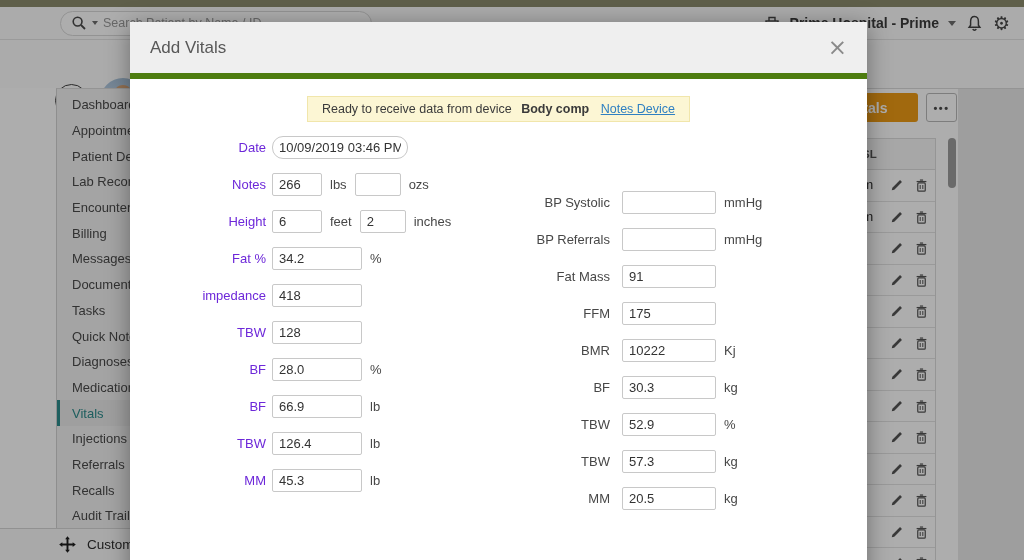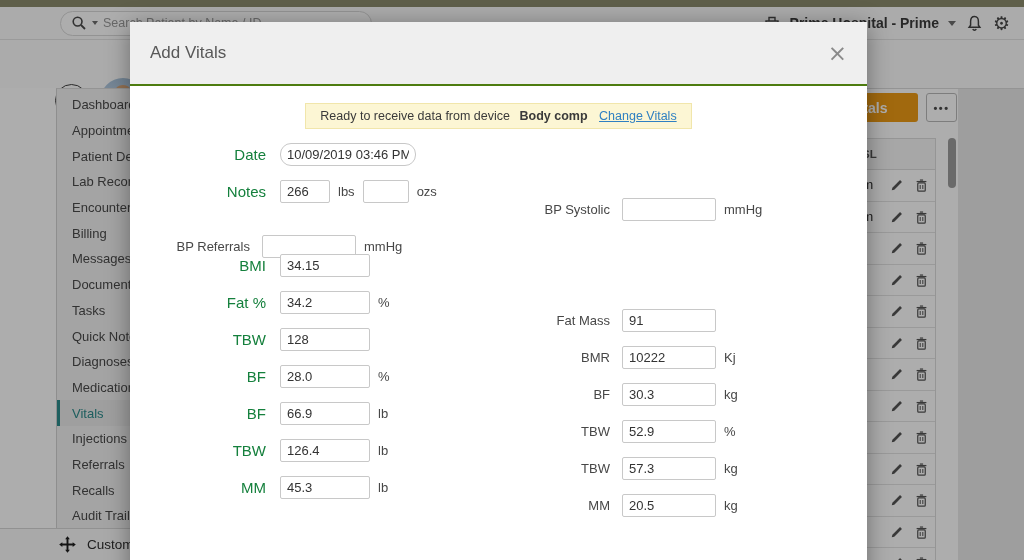--- a/index.html
+++ b/index.html
@@ -63,36 +63,36 @@
   .rowicon.pencil { left:648px; }
   .rowicon.trash { left:673px; }
   .sbthumb { position:absolute; left:724px; top:49px; width:8px; height:50px; border-radius:4px; background:#9d9d9d; cursor:pointer; }
 
   
   .overlay { position:absolute; inset:0; background:rgba(0,0,0,0.32); z-index:40; }
 
   
   .modal { position:absolute; left:130px; top:22px; width:737px; height:600px; background:#fff; z-index:50;
            box-shadow:0 4px 22px rgba(0,0,0,0.38); }
-  .mhead { height:64px; background:#efefef; border-bottom:2px solid #4d7c0f; display:flex; align-items:center;
+  .mhead { height:57px; background:#efefef; border-bottom:6px solid #4d7c0f; display:flex; align-items:center;
            justify-content:space-between; padding:14px 20px; }
   .mtitle { font-size:17px; color:#585858; }
   .mclose { background:none; border:none; font-size:23px; color:#8a8a8a; cursor:pointer; line-height:1;
             font-family:"DejaVu Sans", sans-serif; }
   .bannerwrap { text-align:center; margin-top:17px; }
   .banner { display:inline-block; background:#fcf6d4; border:1px solid #f1e6ab; padding:5px 14px;
             font-size:12.5px; color:#3a3a3a; }
   .banner .dev { font-weight:bold; margin-left:6px; }
   .banner a { color:#2f80c2; text-decoration:underline; margin-left:8px; cursor:pointer; }
 
   .form { margin-top:14px; }
   .frow { display:flex; align-items:center; height:23px; margin-bottom:14px; }
   .lcol { width:360px; display:flex; align-items:center; padding-left:20px; flex:none; }
   .rcol { display:flex; align-items:center;margin-top:36px; }
-  .flabel { width:116px; text-align:right; margin-right:14px; font-size:15px; color:#15803d; flex:none; }
+  .flabel { width:116px; text-align:right; margin-right:6px; font-size:13px; color:#6d28d9; flex:none; }
   .rlabel { width:120px; text-align:right; margin-right:12px; font-size:13px; color:#474747; flex:none; }
   .inp { height:23px; border:1px solid #c8c8c8; border-radius:2px; font-size:13px; color:#333;
          padding:0 6px; font-family:inherit; background:#fff; }
   .w136 { width:136px;border-radius:11px; } .w90 { width:90px; } .w50 { width:50px; } .w46 { width:46px; } .w94 { width:94px; }
   .unit { font-size:13px; color:#474747; margin-left:8px; }
   .unit.mid { margin-right:8px; }
   .sel { margin-left:10px; height:23px; width:57px; border:1px solid #c8c8c8; border-radius:2px;
          display:flex; align-items:stretch; cursor:pointer; background:#fff; }
   .sel .txt { flex:1; font-size:12.5px; color:#333; display:flex; align-items:center; padding-left:7px; }
   .sel .arr { width:15px; border-left:1px solid #c8c8c8; background:#f2f2f2; display:flex; align-items:center; justify-content:center; }
@@ -421,21 +421,21 @@
   <section class="modal">
     <div class="mhead">
       <span class="mtitle">Add Vitals</span>
       <button class="mclose">×</button>
     </div>
 
     <div class="bannerwrap">
       <div class="banner">
         <span>Ready to receive data from device</span>
         <span class="dev">Body comp</span>
-        <a>Change Vitals</a>
+        <a>Notes Device</a>
       </div>
     </div>
 
     <div class="form">
 
       <div class="frow">
         <div class="lcol">
           <span class="flabel">Date</span>
           <input class="inp w136" value="10/09/2019 03:46 PM" style="">
         </div>
@@ -450,48 +450,61 @@
           <span class="unit">ozs</span>
         </div>
         <div class="rcol">
           <span class="rlabel">BP Systolic</span>
           <input class="inp w94" value="" style="">
           <span class="unit">mmHg</span>
         </div>
       </div>
 
       <div class="frow">
+        <div class="lcol">
+          <span class="flabel">Height</span>
+          <input class="inp w50" value="6" style="">
+          <span class="unit mid">feet</span>
+          <input class="inp w46" value="2" style="">
+          <span class="unit">inches</span>
+        </div>
         <div class="rcol">
           <span class="rlabel">BP Referrals</span>
           <input class="inp w94" value="" style="">
           <span class="unit">mmHg</span>
         </div>
       </div>
 
-      <div class="frow">
-        <div class="lcol">
-          <span class="flabel">BMI</span>
-          <input class="inp w90" value="34.15" style="">
-        </div>
-      </div>
 
 
       <div class="frow">
         <div class="lcol">
           <span class="flabel">Fat %</span>
           <input class="inp w90" value="34.2" style="">
           <span class="unit">%</span>
         </div>
         <div class="rcol">
           <span class="rlabel">Fat Mass</span>
           <input class="inp w94" value="91" style="">
           <span class="unit"></span>
         </div>
       </div>
 
+      <div class="frow">
+        <div class="lcol">
+          <span class="flabel">impedance</span>
+          <input class="inp w90" value="418" style="">
+          <span class="unit"></span>
+        </div>
+        <div class="rcol">
+          <span class="rlabel">FFM</span>
+          <input class="inp w94" value="175" style="">
+          <span class="unit"></span>
+        </div>
+      </div>
 
       <div class="frow">
         <div class="lcol">
           <span class="flabel">TBW</span>
           <input class="inp w90" value="128" style="">
           <span class="unit"></span>
         </div>
         <div class="rcol">
           <span class="rlabel">BMR</span>
           <input class="inp w94" value="10222" style="">

